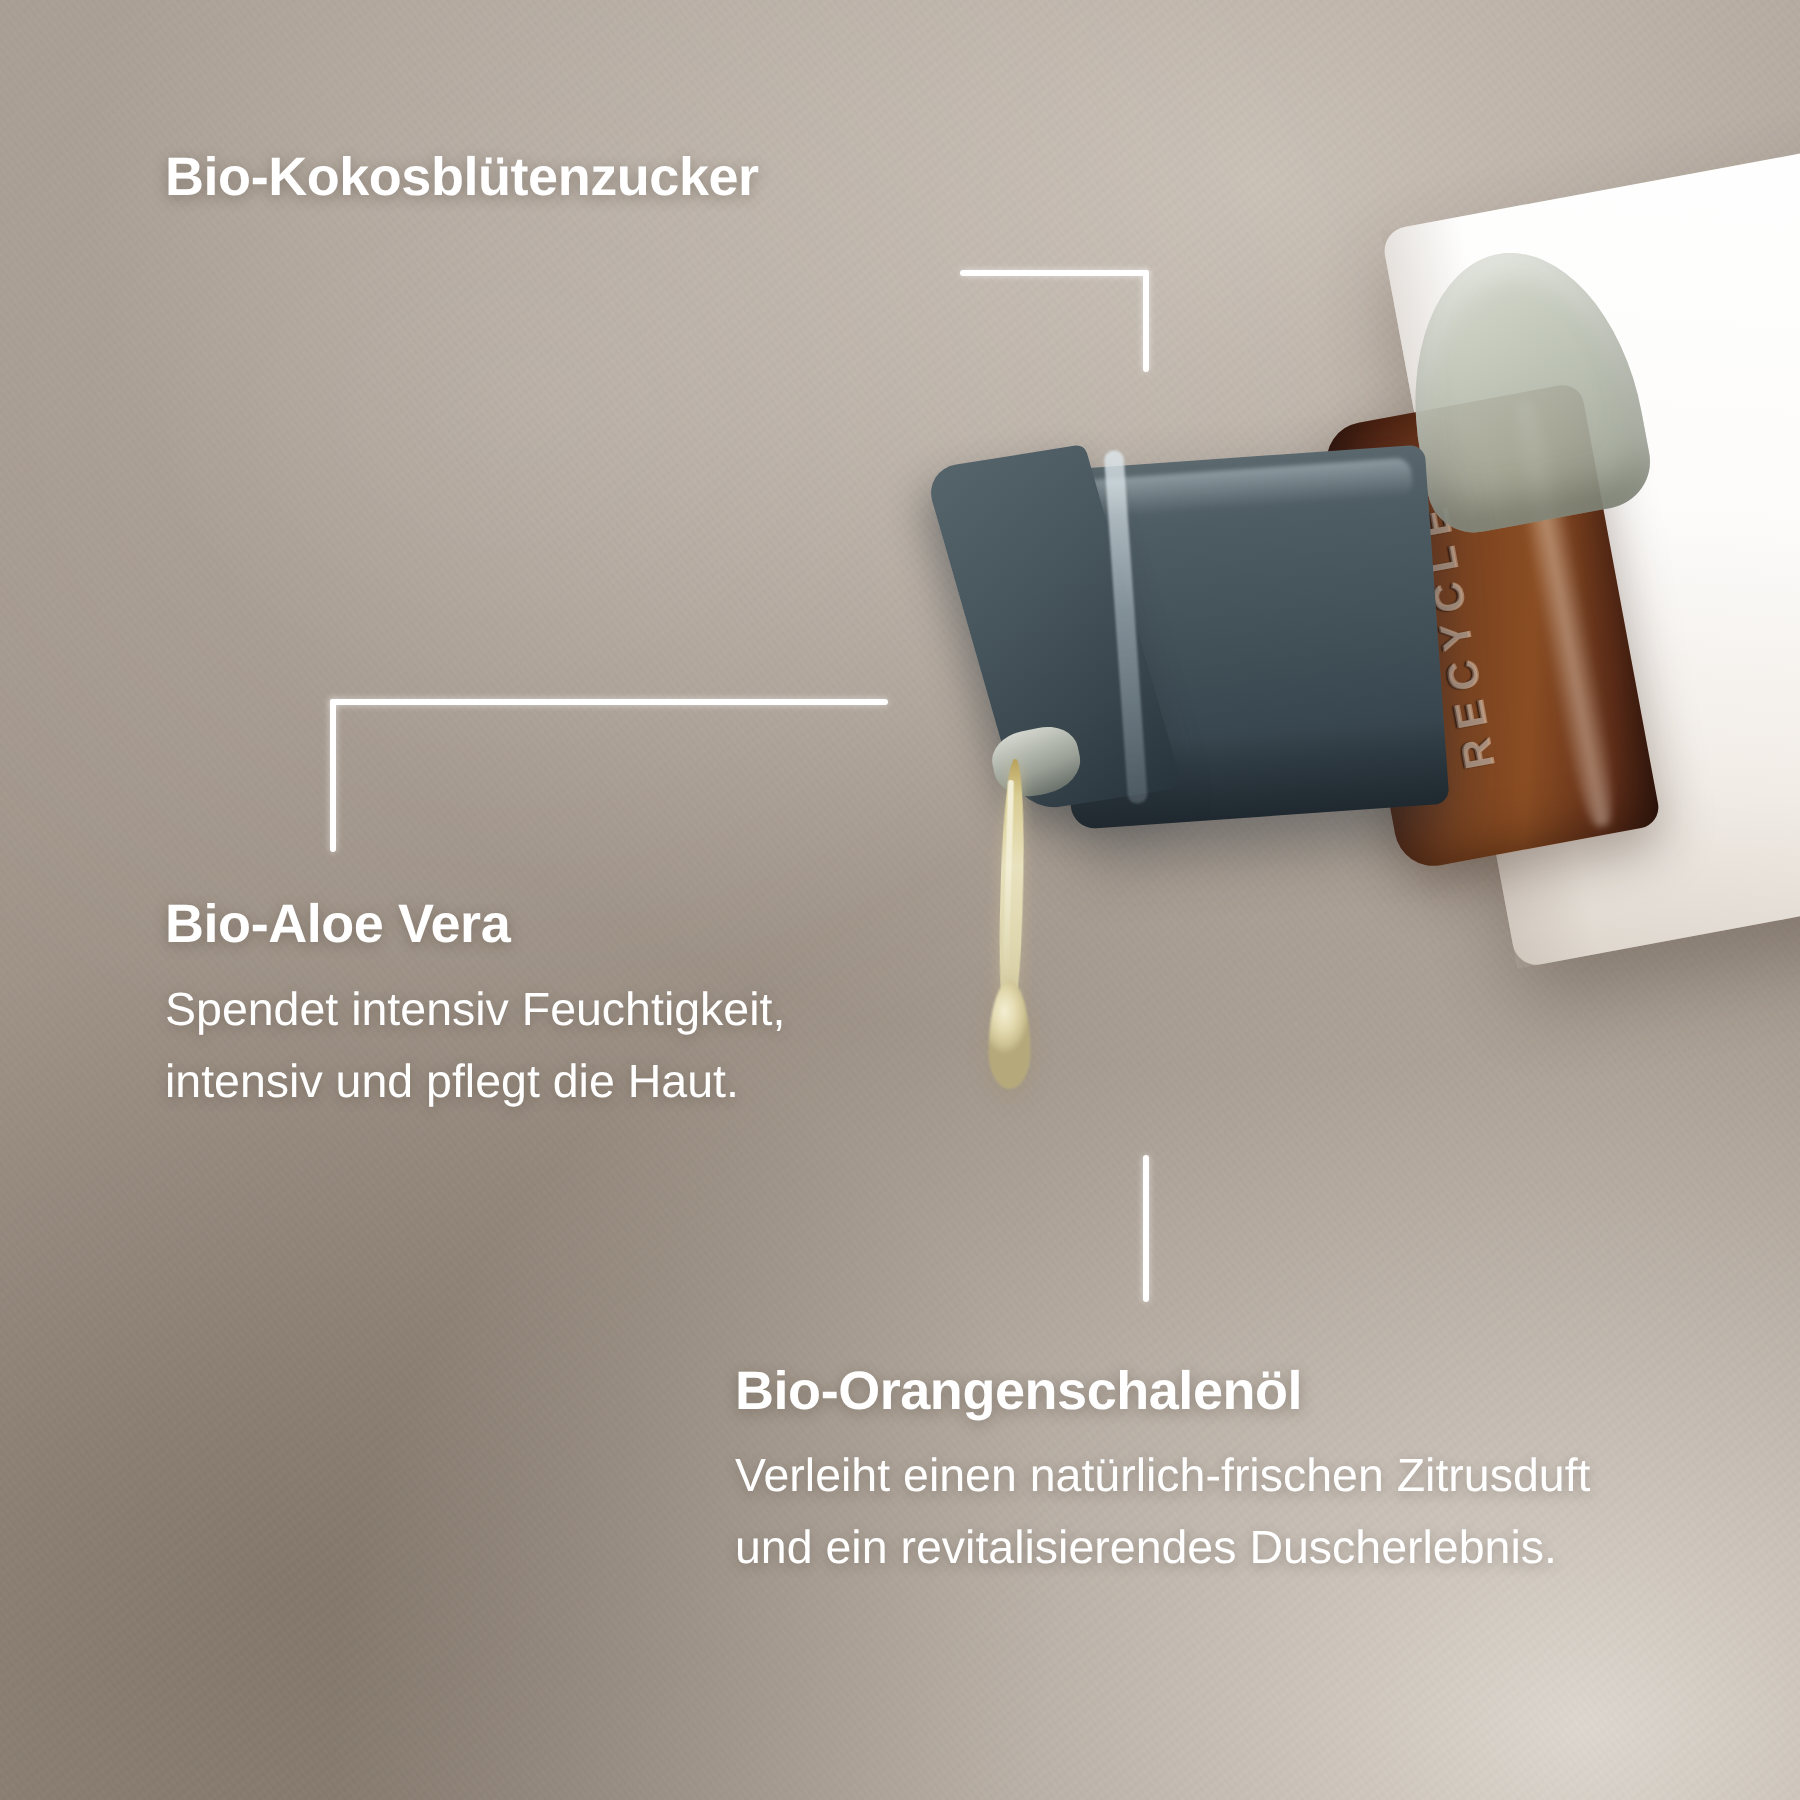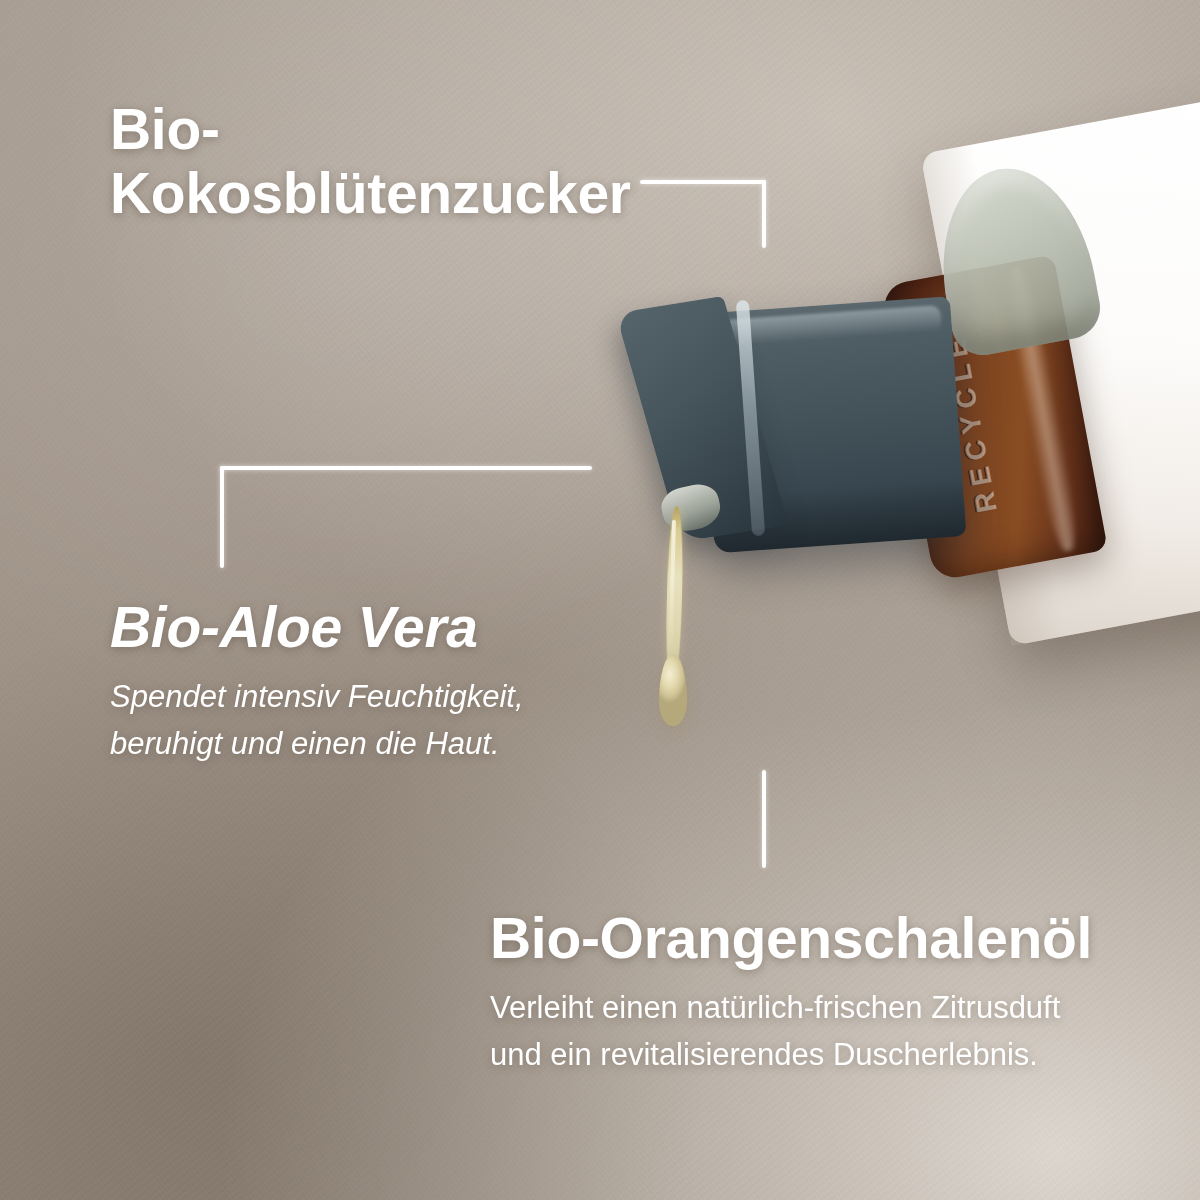--- a/index.html
+++ b/index.html
@@ -172,30 +172,30 @@
   }
 
   
   .rule { position:absolute; background:#ffffff; box-shadow:0 0 5px rgba(255,255,255,.55); }
   .rule.h { height:4px; border-radius:2px; }
   .rule.v { width:4px;  border-radius:2px; }
 
   
   .callout { position:absolute; color:#ffffff; }
   .callout h2 {
-    font-size:57px; font-weight:700; letter-spacing:-.3px;
+    font-size:36px; font-weight:700; letter-spacing:-.3px;
     line-height:1.12; margin-bottom:13px;
     text-shadow:0 2px 9px rgba(70,58,46,.38);
   }
   .callout p {
     font-size:31px; font-weight:400; line-height:1.53;
     text-shadow:0 2px 8px rgba(70,58,46,.34);
   }
   #callout-coconut { left:110px; top:98px;  width:560px; }
-  #callout-aloe    { left:110px; top:596px; width:470px;font-style:italic; }
+  #callout-aloe    { left:110px; top:596px; width:470px; }
   #callout-orange  { left:490px; top:907px; width:620px; }
 </style>
 </head>
 <body>
 
 <div id="stage">
 
   <div class="bg-base"></div>
   <div class="bg-sheen"></div>
   <div class="bg-grain"></div>
@@ -230,21 +230,21 @@
   <div class="rule v" style="left:220px; top:466px; height:102px;"></div>
 
   <div class="rule v" style="left:762px; top:770px; height:98px;"></div>
 
   <div class="callout" id="callout-coconut">
     <h2>Bio-Kokosblütenzucker</h2>
   </div>
 
   <div class="callout" id="callout-aloe">
     <h2>Bio-Aloe Vera</h2>
-    <p>Spendet intensiv Feuchtigkeit, beruhigt und einen die Haut.</p>
+    <p>Spendet intensiv Feuchtigkeit, intensiv und pflegt die Haut.</p>
   </div>
 
   <div class="callout" id="callout-orange">
     <h2>Bio-Orangenschalenöl</h2>
     <p>Verleiht einen natürlich-frischen Zitrusduft und ein revitalisierendes Duscherlebnis.</p>
   </div>
 
 </div>
 
 </body></html>

